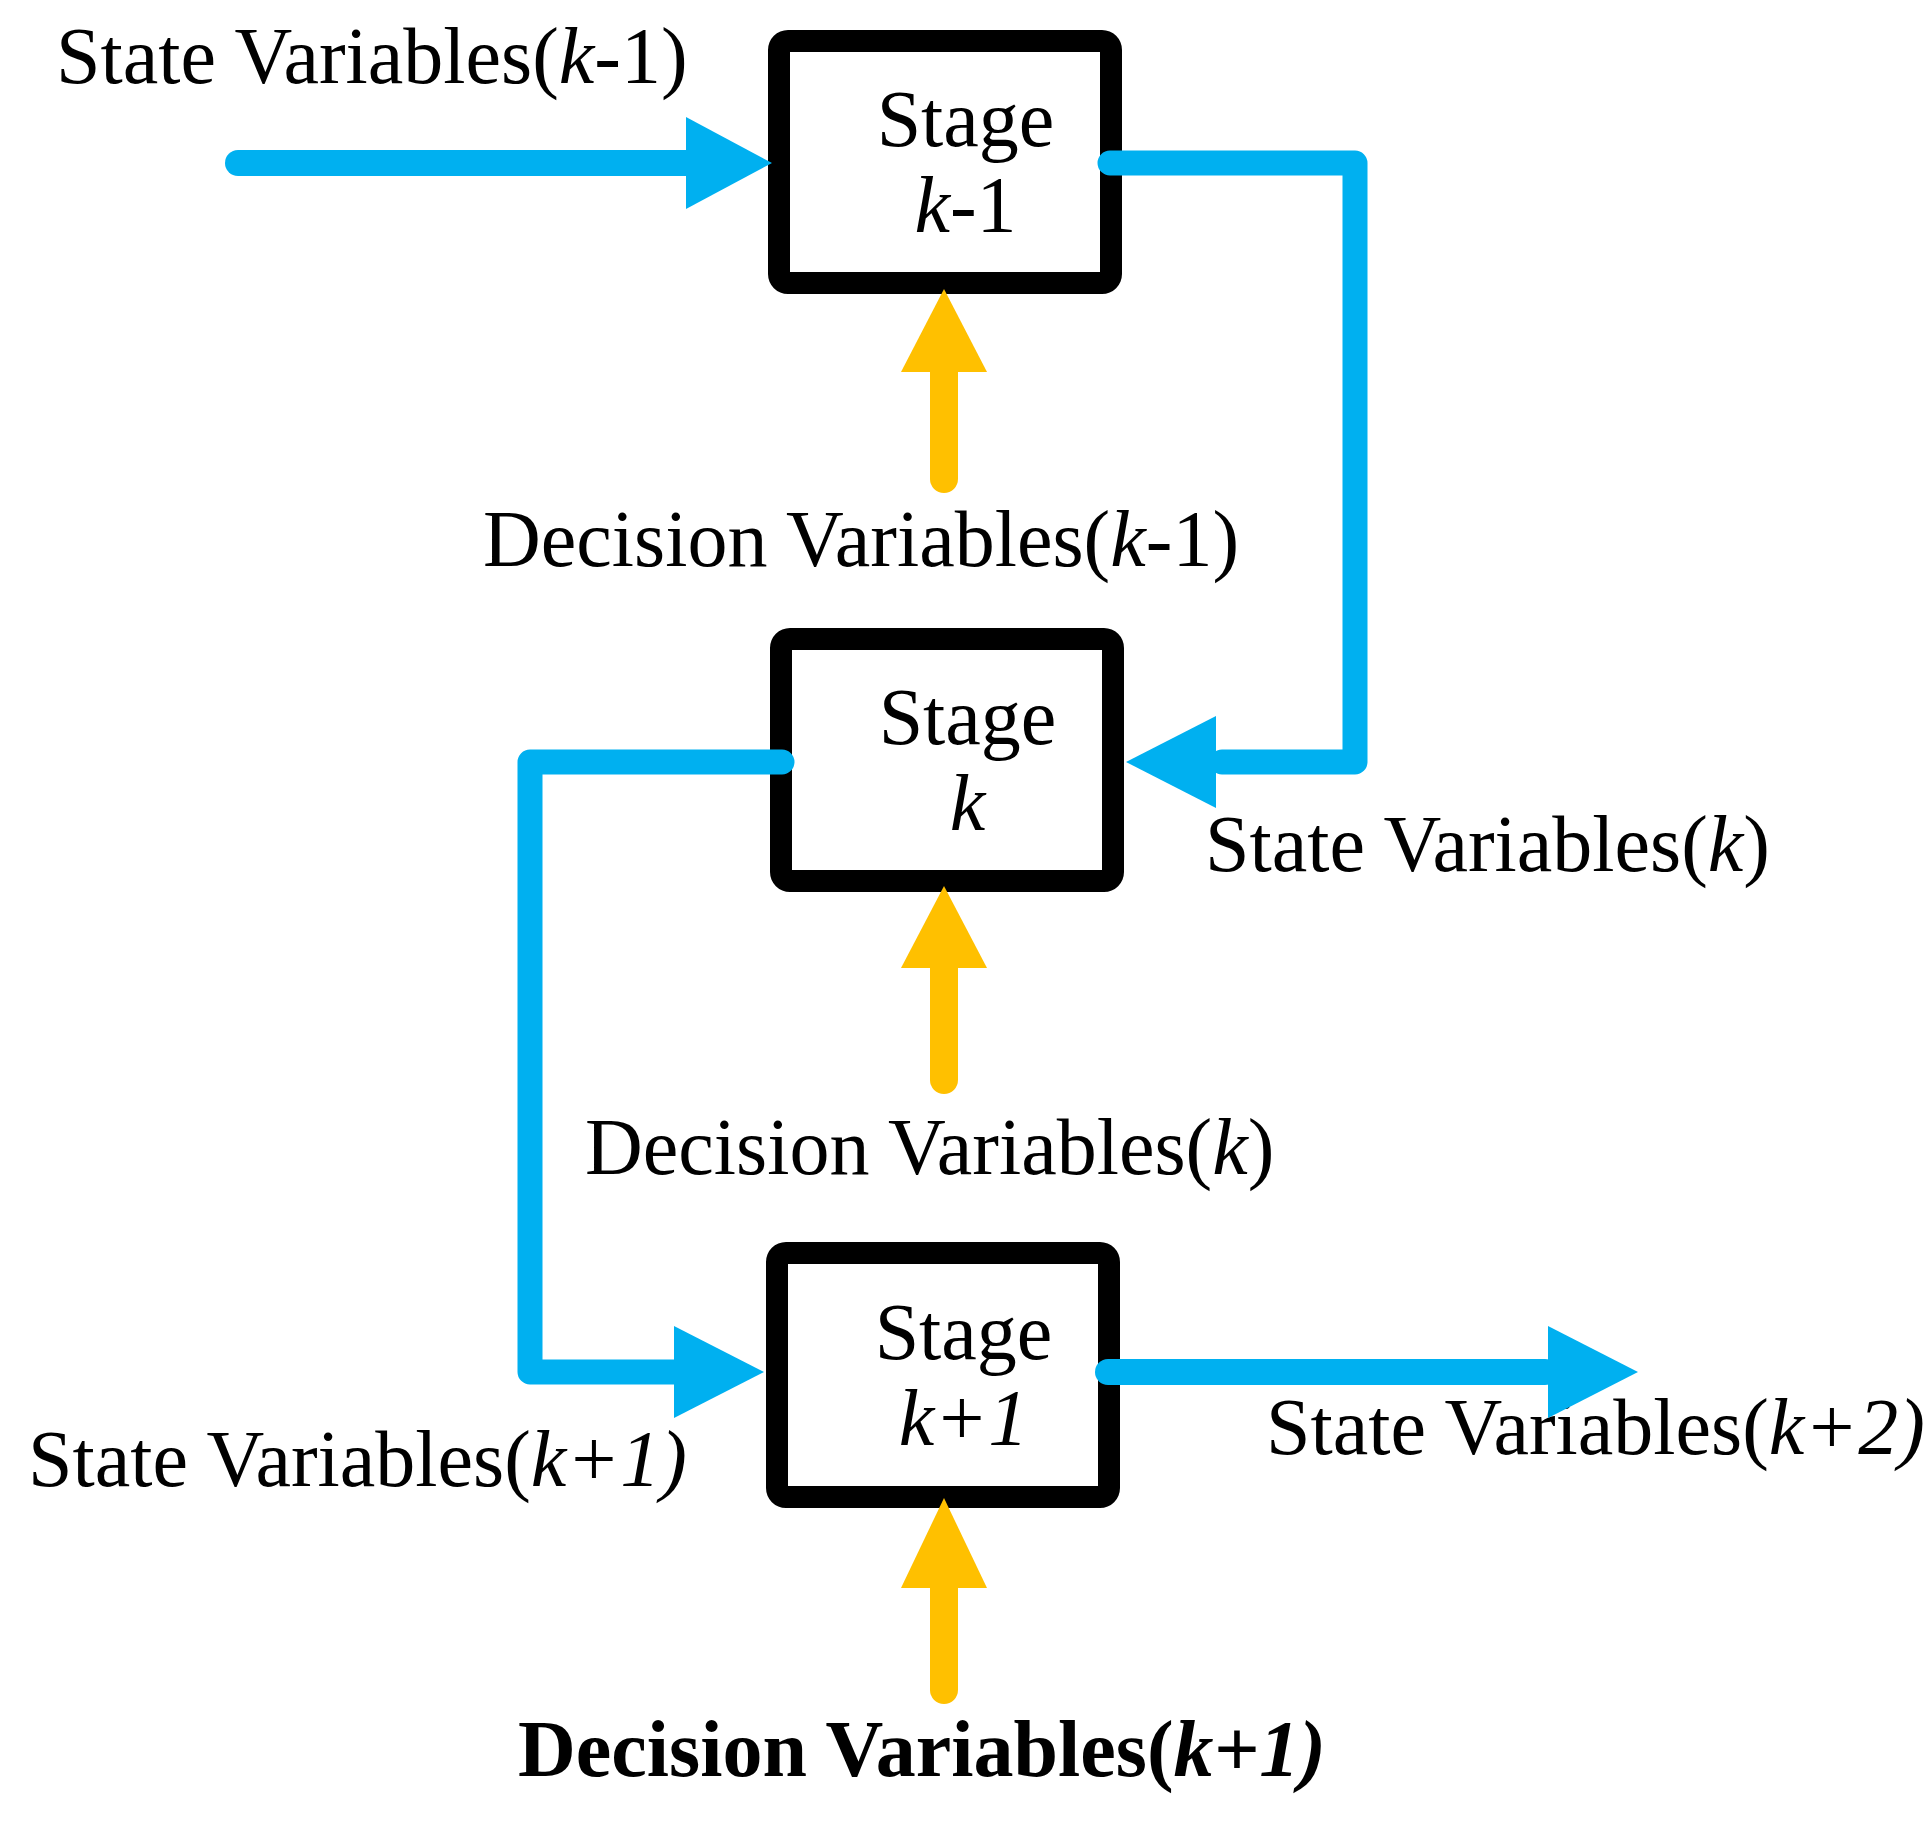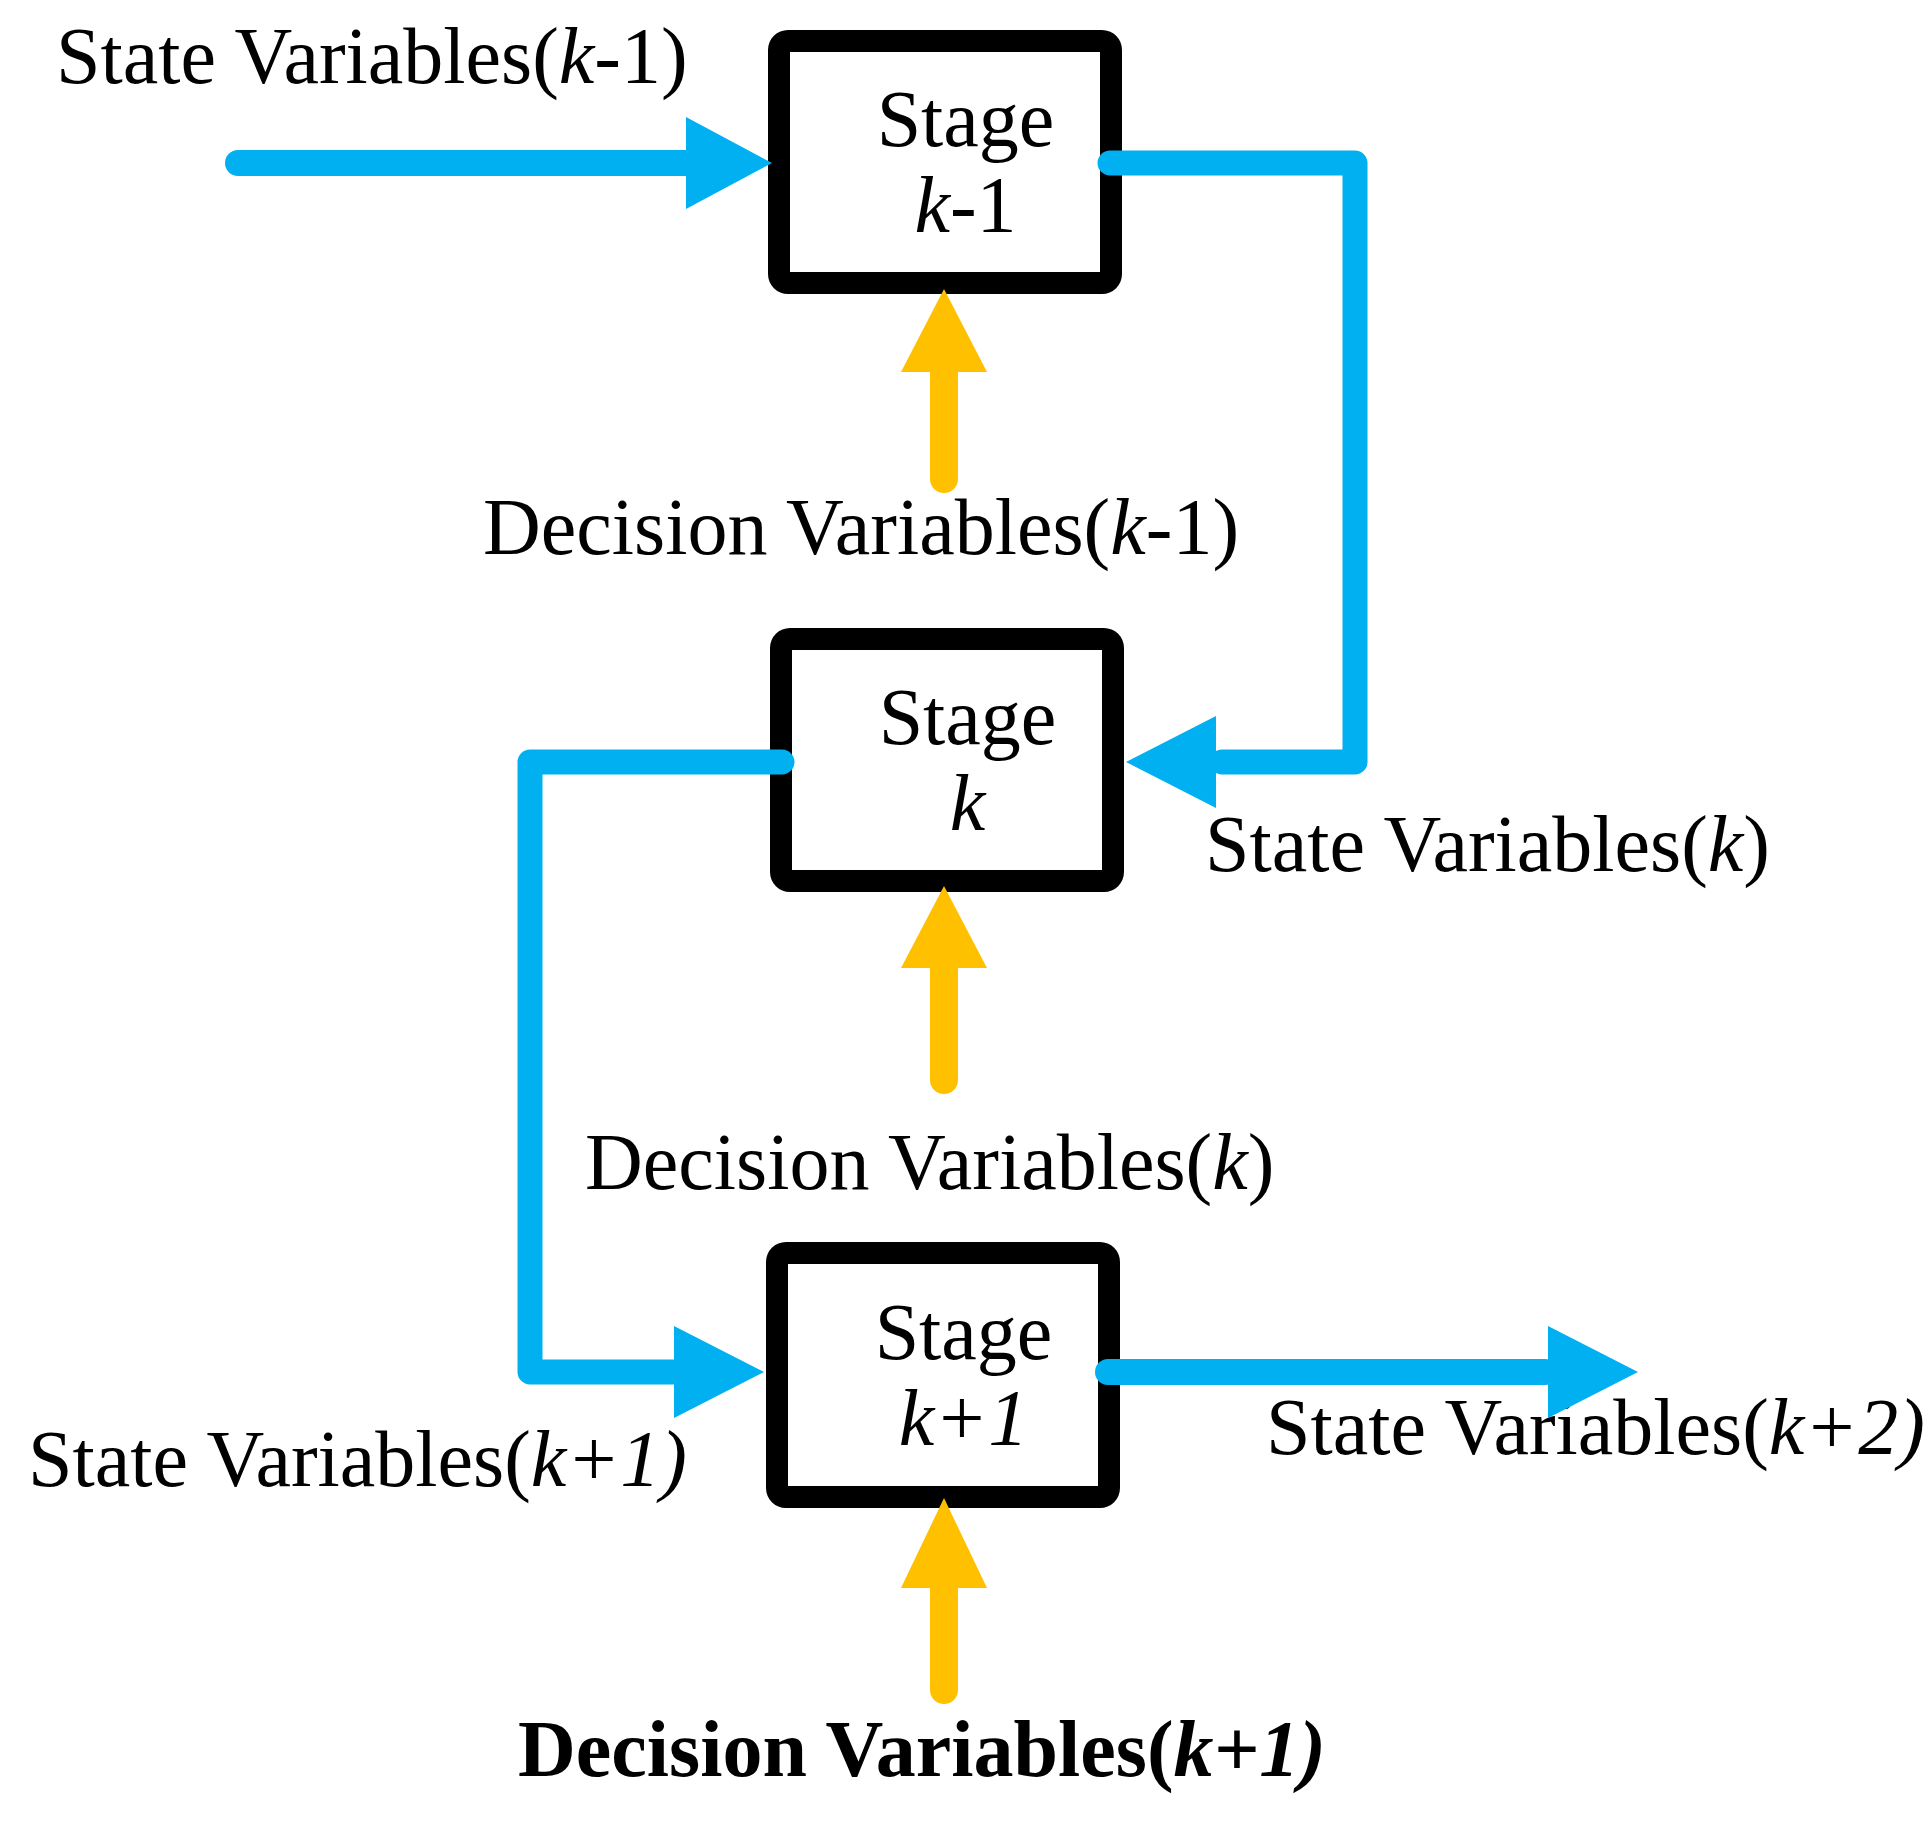--- a/index.html
+++ b/index.html
@@ -36,29 +36,29 @@
 
 <div class="box" style="left:766px;top:1242px;width:354px;height:266px;">
   <div>Stage</div>
   <div><span class="it">k</span><span class="it">+1</span></div>
 </div>
 
 <div class="lbl" style="left:56px;top:10px;font-family:Liberation Serif, serif;">
   <span>State Variables(</span><span class="it">k</span><span>-1)</span>
 </div>
 
-<div class="lbl" style="left:483px;top:481px;">
+<div class="lbl" style="left:483px;top:493px;">
   <span>Decision Variables(</span><span class="it">k</span><span>-1)</span>
 </div>
 
 <div class="lbl" style="left:1205px;top:798px;">
   <span>State Variables(</span><span class="it">k</span><span>)</span>
 </div>
 
-<div class="lbl" style="left:585px;top:1101px;margin-top:15px;">
+<div class="lbl" style="left:585px;top:1101px;">
   <span>Decision Variables(</span><span class="it">k</span><span>)</span>
 </div>
 
 <div class="lbl" style="left:28px;top:1413px;">
   <span>State Variables(</span><span class="it">k</span><span class="it">+1)</span>
 </div>
 
 <div class="lbl" style="left:1266px;top:1381px;">
   <span>State Variables(</span><span class="it">k</span><span class="it">+2)</span>
 </div>

